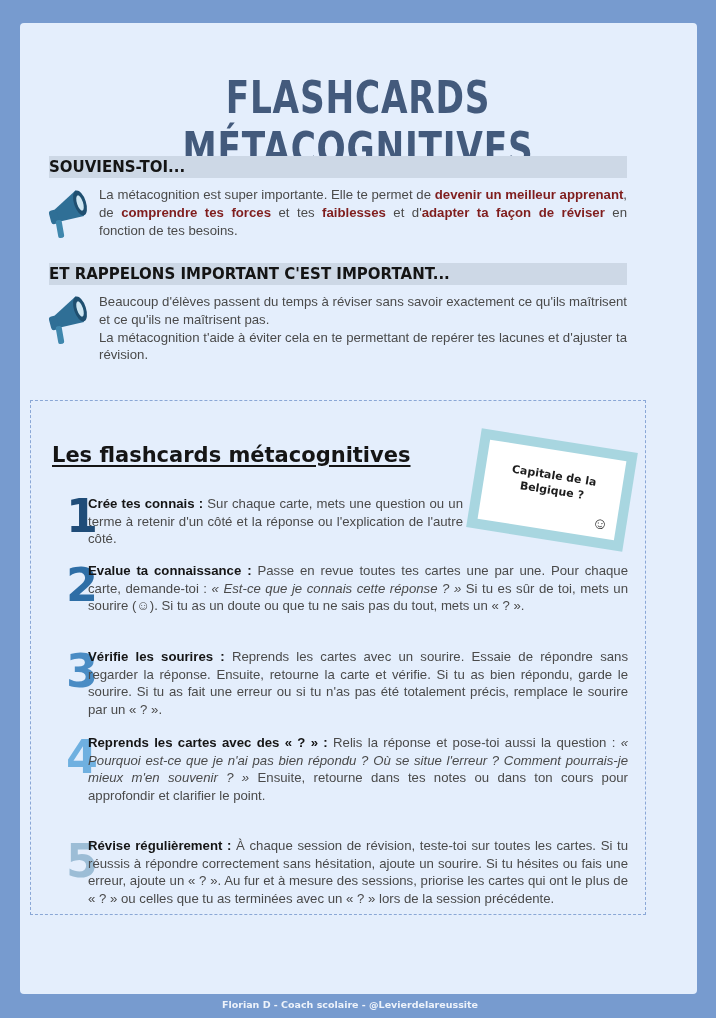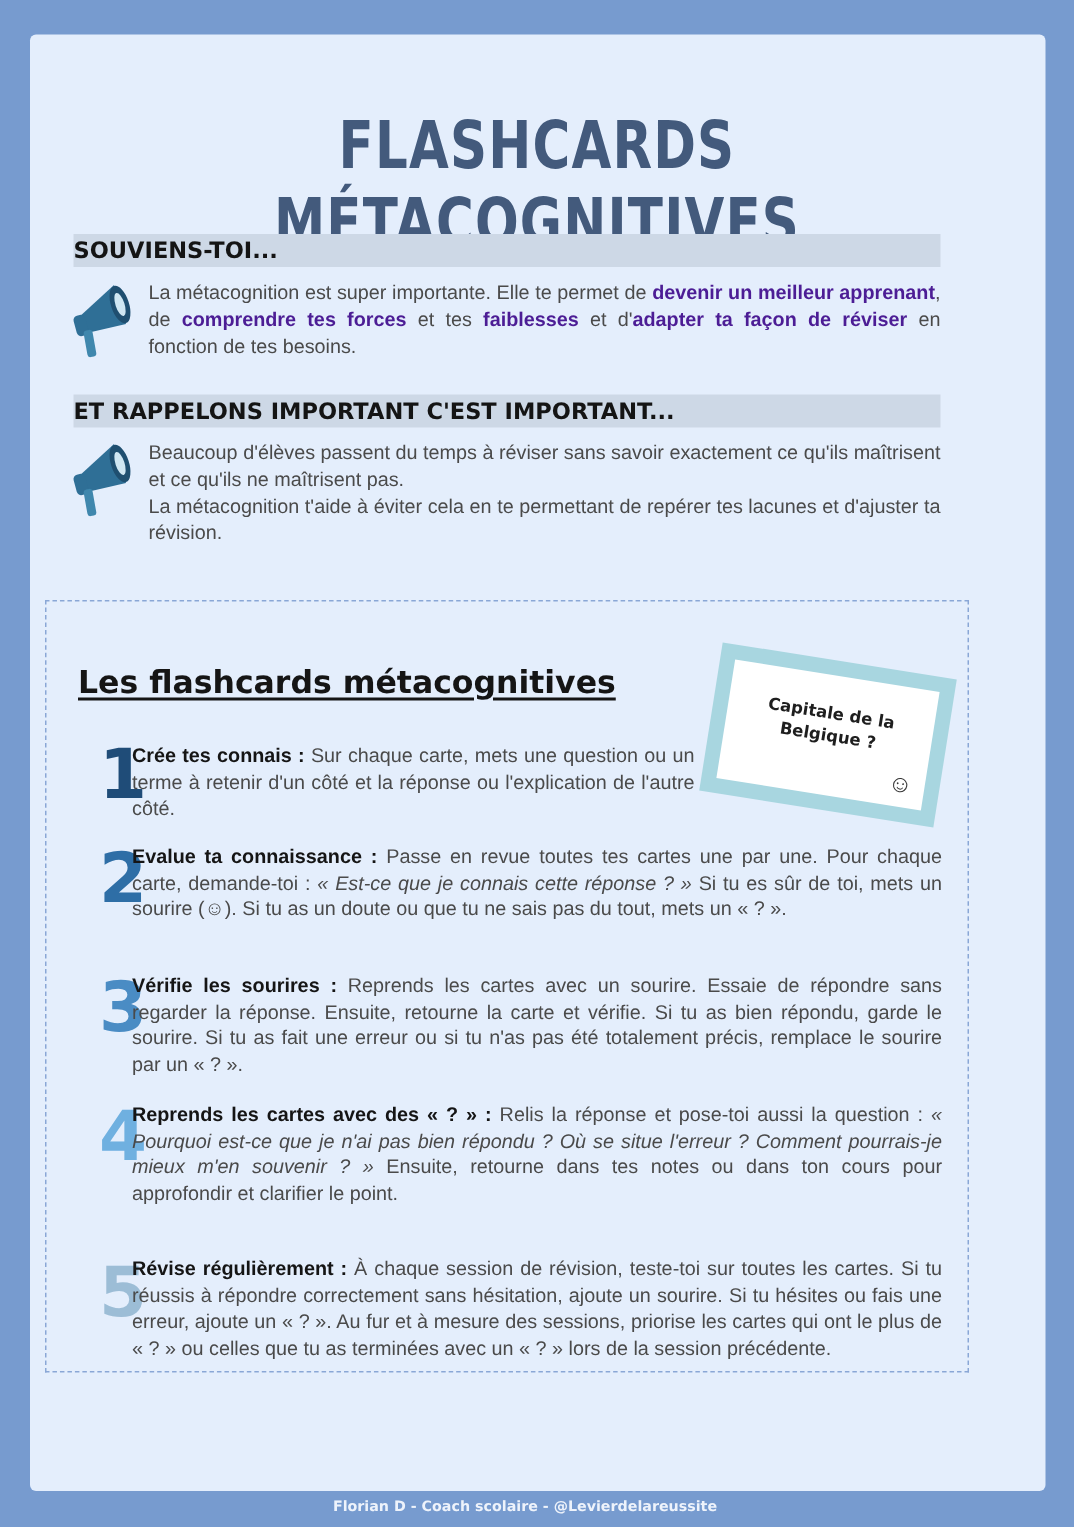--- a/index.html
+++ b/index.html
@@ -44,21 +44,21 @@
     white-space: nowrap;
   }
   .section-body {
     position: absolute;
     left: 99px; width: 528px;
     font-size: 13.2px;
     line-height: 17.8px;
     text-align: justify;
     color: #4a4a4a;
   }
-  .section-body b { color: #4c1d95; }
+  .section-body b { color: #7f1d1d; }
   .megaphone {
     position: absolute;
     left: 46px; width: 46px; height: 58px;
   }
   .dash-box {
     position: absolute;
     left: 30px; top: 400px;
     width: 616px; height: 515px;
     border: 1.5px dashed #8aa7d6;
     box-sizing: border-box;

